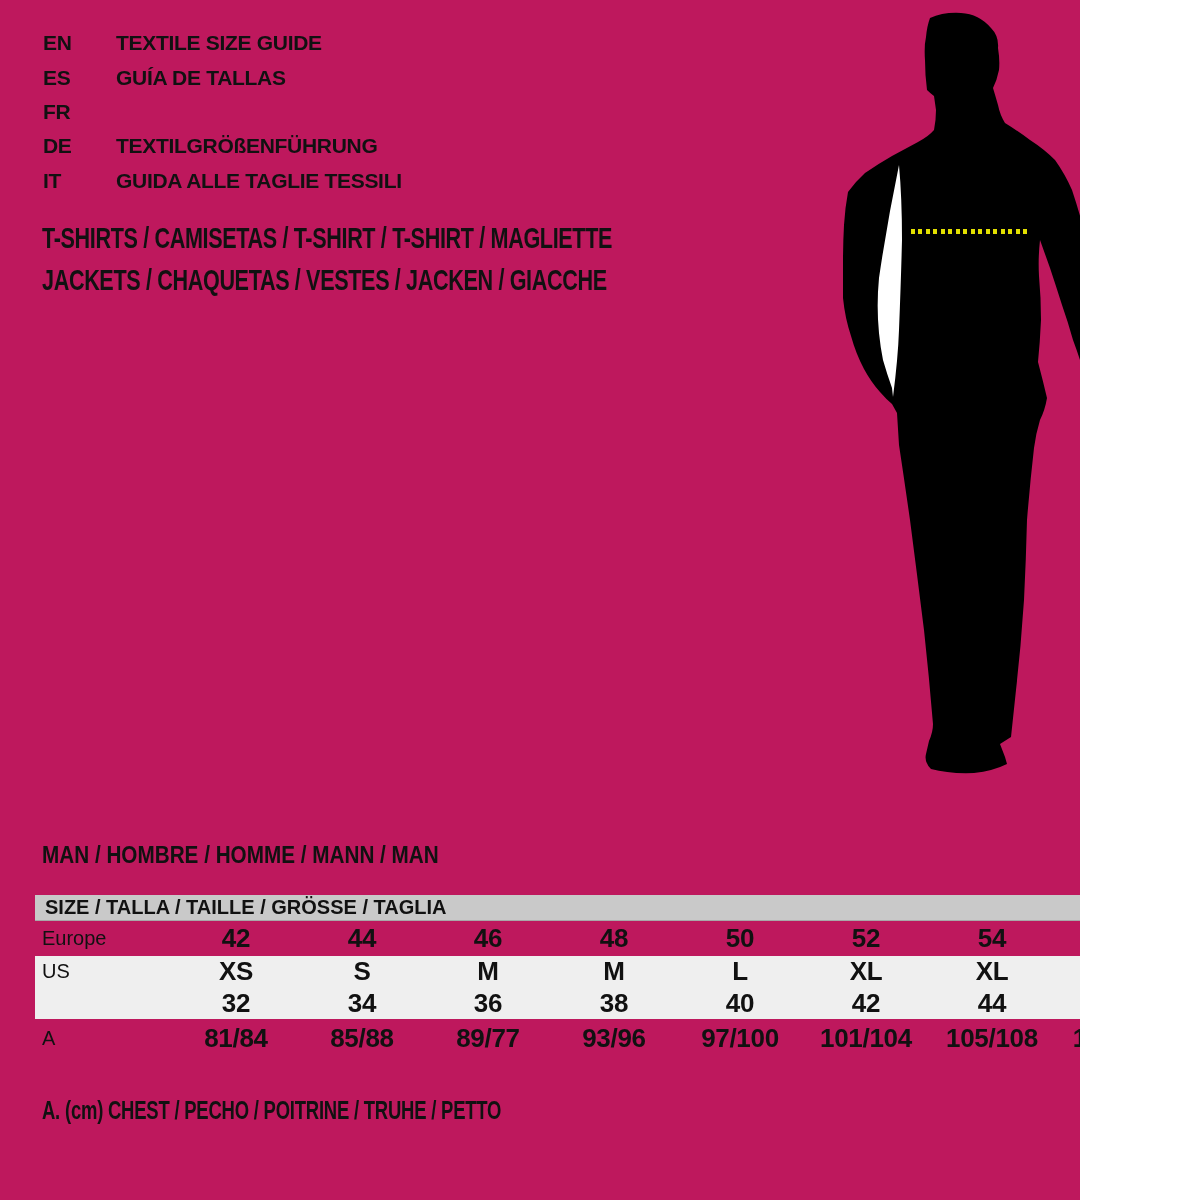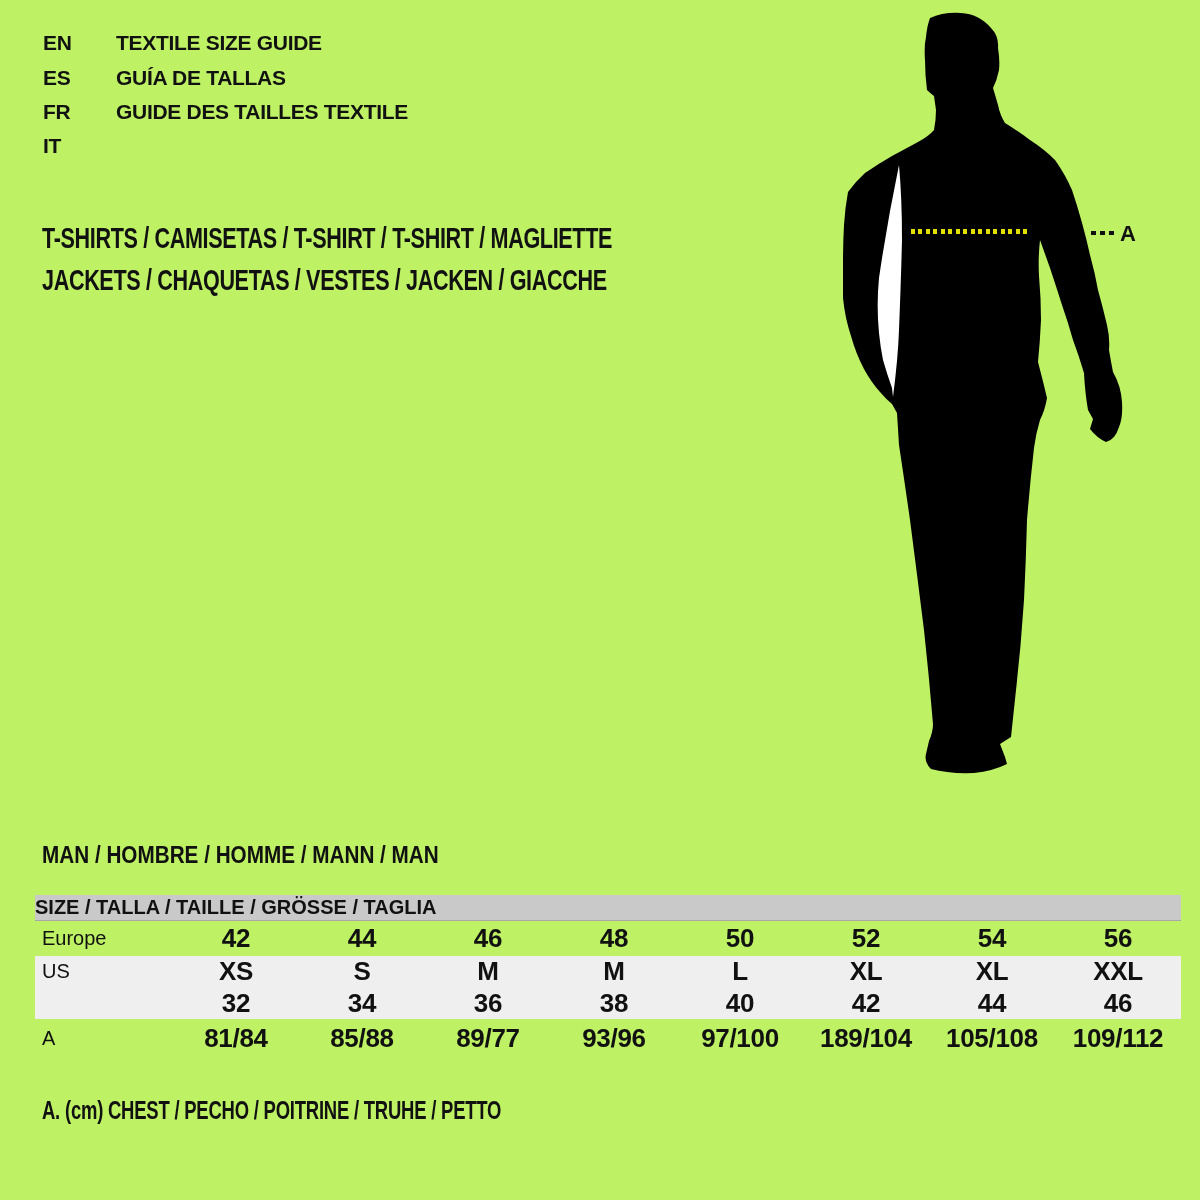--- a/index.html
+++ b/index.html
@@ -1,17 +1,17 @@
 <!DOCTYPE html>
 <html style="--text: #111111; --silhouette: #000000; --bar: #c9c9c9; --band: #efefef; --dots: #e3e000;"><head>
 <meta charset="utf-8">
 <style>
   html,body{margin:0;padding:0;background:#fff;}
   .canvas{
-    position:relative;width:1200px;height:1200px;background:#bef264;overflow:hidden;
+    position:relative;width:1080px;height:1200px;background:#be185d;overflow:hidden;
     font-family:"Liberation Sans","DejaVu Sans",sans-serif;color:var(--text,#111);
   }
   
   .lang-list{position:absolute;left:43px;top:26px;}
   .lang-row{display:flex;height:34.4px;align-items:center;font-size:21px;font-weight:700;letter-spacing:-0.3px;}
   .lang-code{width:73px;flex:0 0 73px;}
   .lang-label{white-space:nowrap;}
   
   .cats{position:absolute;left:42px;top:217px;}
   .cat-line{font-size:30px;font-weight:700;line-height:42px;white-space:nowrap;
@@ -22,21 +22,21 @@
     background:repeating-linear-gradient(90deg,var(--dots,#e3e000) 0 4px,transparent 4px 7.5px);}
   .pointer-dashes{position:absolute;left:1091px;top:231px;width:27px;height:4px;
     background:repeating-linear-gradient(90deg,var(--text,#111) 0 5px,transparent 5px 9px);}
   .measure-a{position:absolute;left:1120px;top:221px;font-size:22px;font-weight:700;}
   
   .section-title{position:absolute;left:42px;top:842px;font-size:23px;font-weight:700;white-space:nowrap;
     transform:scaleX(0.9);transform-origin:0 0;}
   
   .size-table{position:absolute;left:35px;top:895px;width:1146px;}
   .table-header{height:26px;background:var(--bar,#c9c9c9);border-bottom:1px solid #a8a8a8;
-    display:flex;align-items:center;box-sizing:border-box;
+    display:flex;align-items:center;padding-left:10px;box-sizing:border-box;
     font-size:20px;font-weight:700;white-space:nowrap;}
   .t-row{display:flex;align-items:center;}
   .t-row.shaded{background:var(--band,#efefef);}
   .row-europe{height:35px;}
   .row-us{height:31px;}
   .row-num{height:32px;}
   .row-a{height:38px;}
   .t-label{flex:0 0 138px;padding-left:7px;box-sizing:border-box;font-size:20px;font-weight:400;}
   .t-cell{flex:1;text-align:center;font-size:26px;font-weight:700;letter-spacing:-0.3px;}
   
@@ -52,24 +52,28 @@
     <div class="lang-row">
       <span class="lang-code">EN</span>
       <span class="lang-label">TEXTILE SIZE GUIDE</span>
     </div>
     <div class="lang-row">
       <span class="lang-code">ES</span>
       <span class="lang-label">GUÍA DE TALLAS</span>
     </div>
     <div class="lang-row">
       <span class="lang-code">FR</span>
-      <span class="lang-label">GUIDE DES TAILLES TEXTILE</span>
+    </div>
+    <div class="lang-row">
+      <span class="lang-code">DE</span>
+      <span class="lang-label">TEXTILGRÖßENFÜHRUNG</span>
     </div>
     <div class="lang-row">
       <span class="lang-code">IT</span>
+      <span class="lang-label">GUIDA ALLE TAGLIE TESSILI</span>
     </div>
   </div>
 
   <div class="cats">
     <div class="cat-line">T-SHIRTS / CAMISETAS / T-SHIRT / T-SHIRT / MAGLIETTE</div>
     <div class="cat-line">JACKETS / CHAQUETAS / VESTES / JACKEN / GIACCHE</div>
   </div>
 
   <svg class="silhouette" viewBox="0 0 285 770" xmlns="http://www.w3.org/2000/svg">
     <path fill="#000000" d="
@@ -144,21 +148,21 @@
       <span class="t-cell">46</span>
     </div>
 
     <div class="t-row row-a">
       <span class="t-label">A</span>
       <span class="t-cell">81/84</span>
       <span class="t-cell">85/88</span>
       <span class="t-cell">89/77</span>
       <span class="t-cell">93/96</span>
       <span class="t-cell">97/100</span>
-      <span class="t-cell">189/104</span>
+      <span class="t-cell">101/104</span>
       <span class="t-cell">105/108</span>
       <span class="t-cell">109/112</span>
     </div>
   </div>
 
   <div class="footnote">A. (cm) CHEST / PECHO / POITRINE / TRUHE / PETTO</div>
 
 </div>
 
 </body></html>

